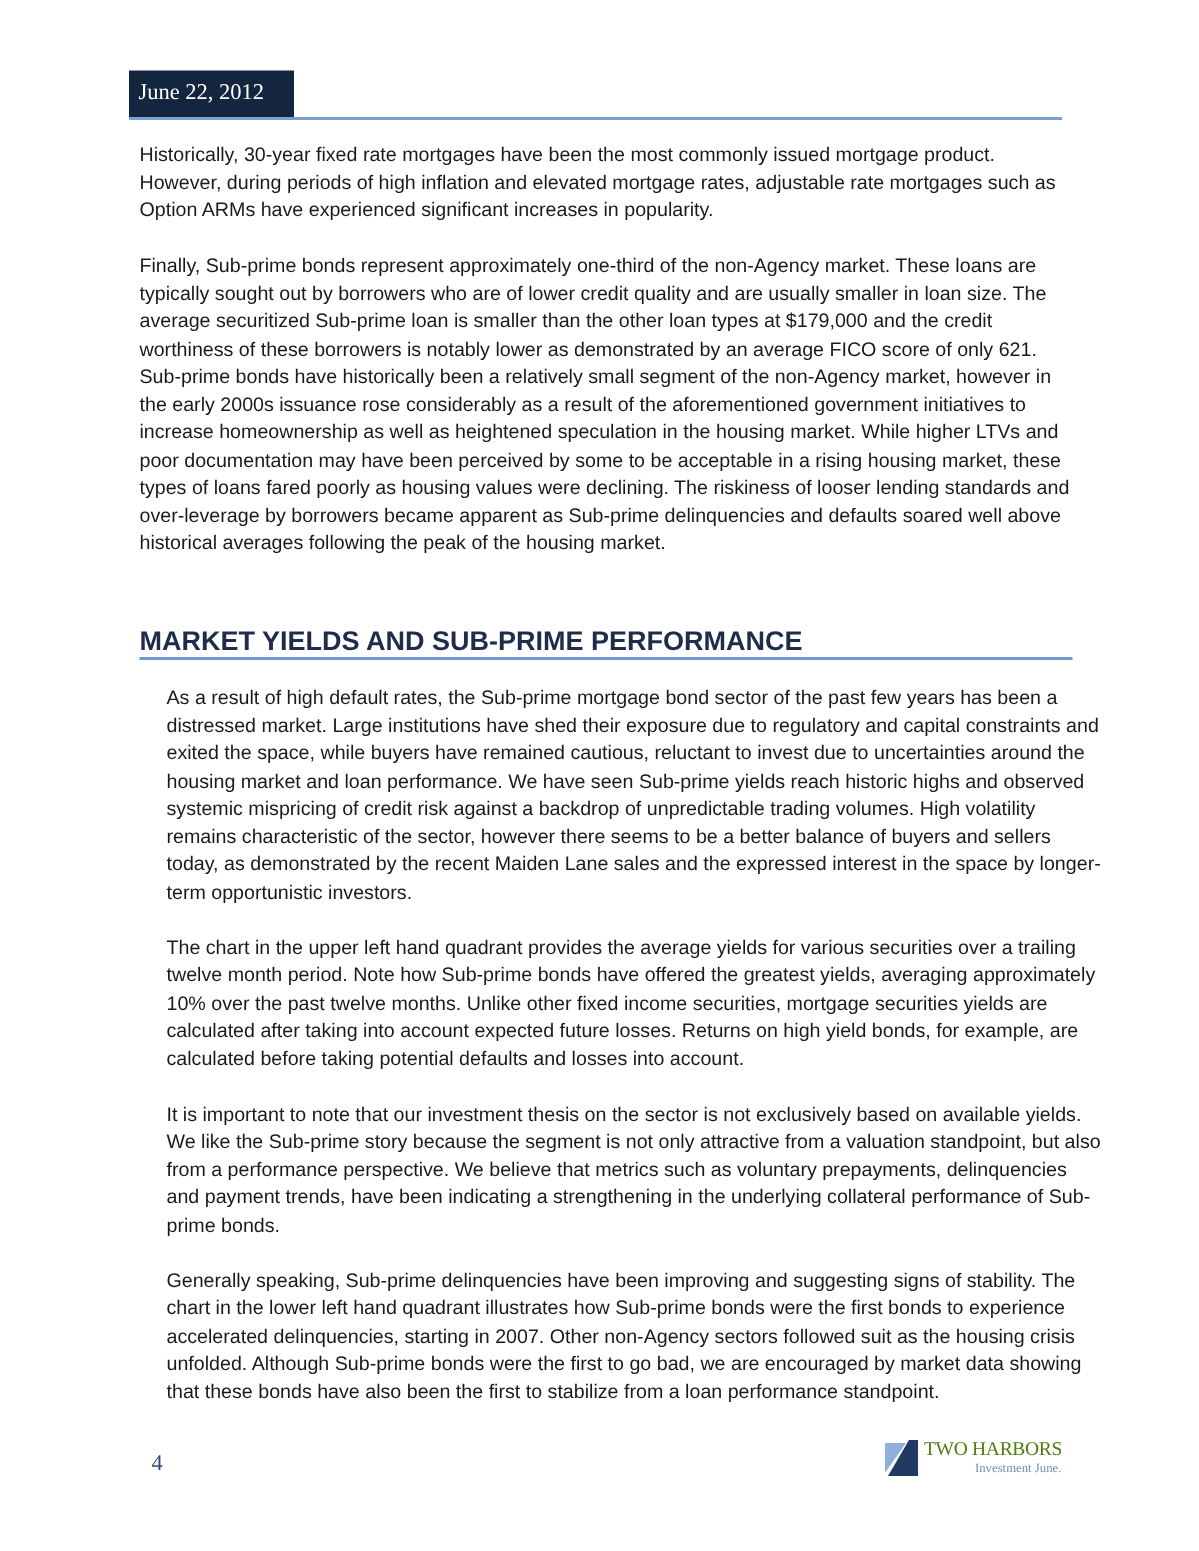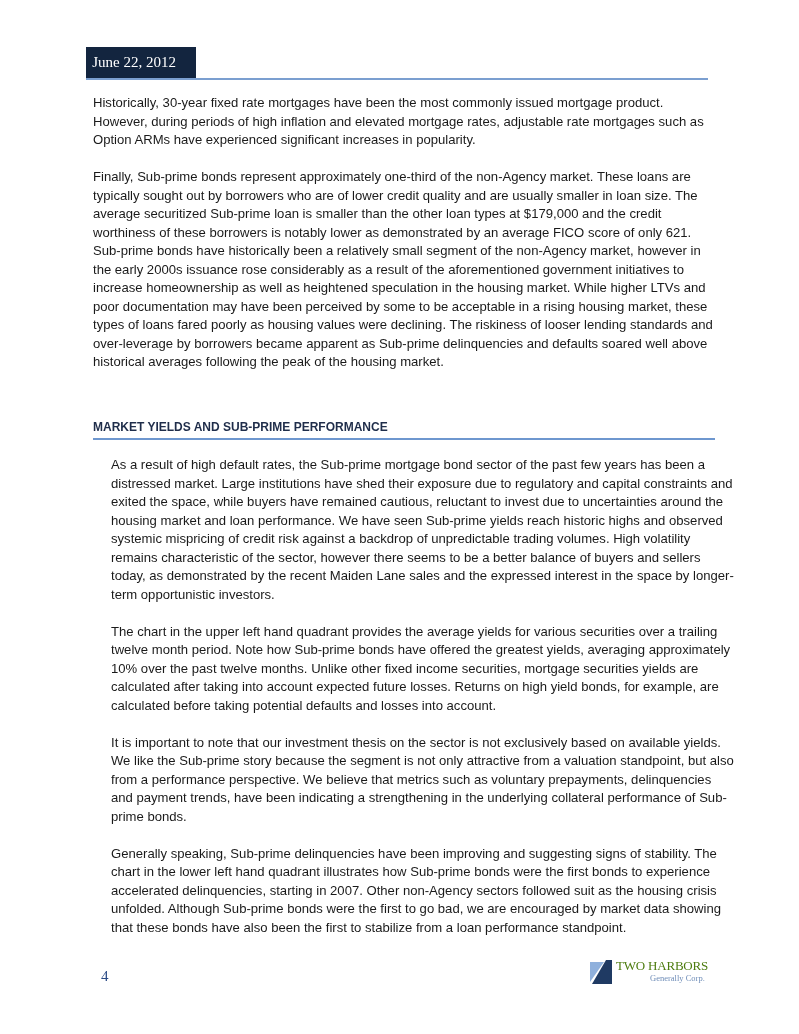--- a/index.html
+++ b/index.html
@@ -69,21 +69,21 @@
       color: #1a1a1a;
     }
     .gap { height: 18.5px; }
     .section-head {
       position: absolute;
       left: 93px;
       top: 419px;
       width: 622px;
     }
     .section-title {
-      font-size: 12px;
+      font-size: 18px;
       font-weight: bold;
       color: #1f2d4a;
       line-height: 16px;
       margin: 0;
     }
     .section-rule {
       margin-top: 3px;
       height: 1.5px;
       background: #6e97cf;
       width: 622px;
@@ -166,14 +166,14 @@
 </div>
 
 <div class="page-number">4</div>
 
 <div class="logo">
   <svg class="logo-mark" viewBox="0 0 22 24">
     <polygon points="0,2 14,2 0,22" fill="#8fb0dc"></polygon>
     <polygon points="16,0 22,0 22,24 2,24" fill="#1f3a63"></polygon>
   </svg>
   <div class="logo-name">TWO HARBORS</div>
-  <div class="logo-sub">Generally Corp.</div>
+  <div class="logo-sub">Investment June.</div>
 </div>
 
 </body></html>

